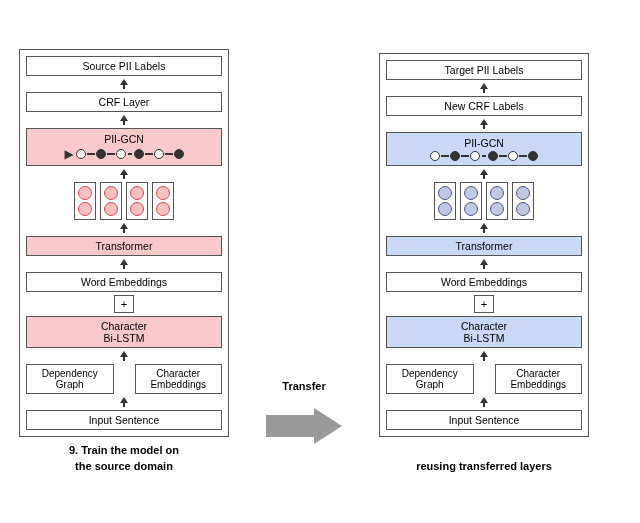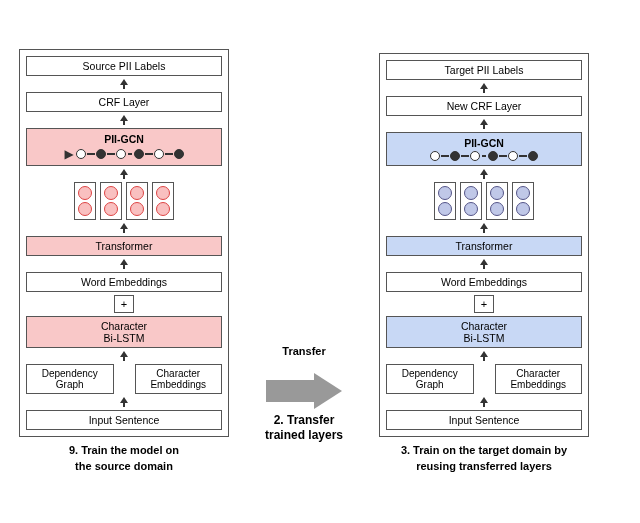--- a/index.html
+++ b/index.html
@@ -69,21 +69,21 @@
       border: 1.5px solid #555;
       padding: 4px;
       display: flex;
       flex-direction: column;
       align-items: center;
       gap: 2px;
     }
 
     .piigcn-label {
       font-size: 10.5px;
-      font-weight: bold;
+      font-weight: normal;
       text-align: center;
     }
 
     .graph-row {
       display: flex;
       flex-direction: row;
       align-items: center;
       justify-content: center;
       gap: 2px;
       width: 100%;
@@ -349,37 +349,33 @@
       <span>the source domain</span>
     </div>
   </div>
 
   <div class="transfer-section">
     <div style="font-size:11px; font-weight:bold; margin-bottom:12px;">Transfer</div>
     <div class="big-arrow">
       <div class="arrow-body"></div>
       <div class="arrow-head"></div>
     </div>
-    <div class="transfer-label">
-      <span>2. Transfer</span><br>
-      <span>trained layers</span>
-    </div>
   </div>
 
   <div class="diagram">
     <div class="diagram-inner">
 
       <div class="box">Target PII Labels</div>
 
       <div class="v-arrow">
           <div class="v-tip"></div>
           <div class="v-line" style="height:4px;"></div>
         </div>
 
-      <div class="box">New CRF Layer</div>
+      <div class="box">New CRF Labels</div>
 
       <div class="v-arrow">
           <div class="v-tip"></div>
           <div class="v-line" style="height:4px;"></div>
         </div>
 
       <div class="piigcn-container box-blue">
         <div class="piigcn-label">PII-GCN</div>
         <div class="graph-row">
           <div class="node-group">
@@ -459,18 +455,18 @@
 
       <div class="v-arrow">
           <div class="v-tip"></div>
           <div class="v-line" style="height:4px;"></div>
         </div>
 
       <div class="box">Input Sentence</div>
 
     </div>
     <div class="caption">
-      <span>3. Train on the target domain by</span><br>
+      <br>
       <span>reusing transferred layers</span>
     </div>
   </div>
 
 </div>
 
 </body></html>

